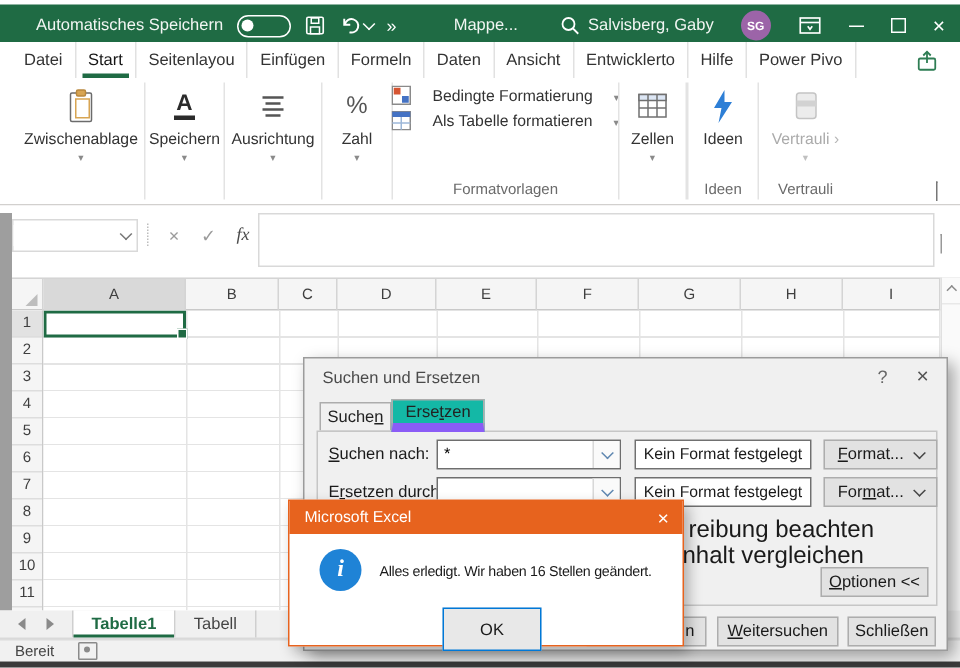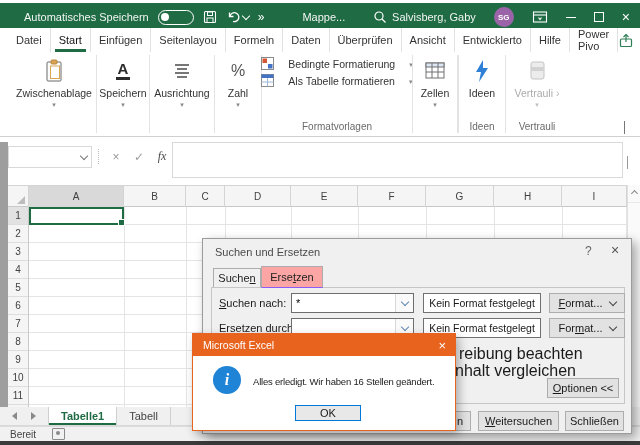--- a/index.html
+++ b/index.html
@@ -86,21 +86,21 @@
   .macroicon::after{content:"";position:absolute;left:3px;top:2px;width:4px;height:4px;border-radius:50%;background:#8A8A8A;}
   .bottomstrip{left:0;top:441px;width:640px;height:4px;background:#3B3B3B;}
   
   .dlg{left:202px;top:238px;width:430px;height:196px;background:#F0F0F0;border:1px solid #9B9B9B;
        box-shadow:4px 4px 10px rgba(0,0,0,.35);box-sizing:border-box;z-index:10;}
   .dlg-title{position:absolute;left:12px;top:7px;font-size:11px;color:#4A4A4A;}
   .dlg-help{position:absolute;left:382px;top:5px;color:#666;font-size:12px;}
   .dlg-close{position:absolute;left:408px;top:3px;color:#555;font-size:14px;}
   .dtab{position:absolute;display:flex;align-items:center;justify-content:center;font-size:11px;color:#222;
         border:1px solid #ACACAC;background:#F0F0F0;box-sizing:border-box;}
-  .dtab.active{background:#fca5a5;border-bottom:1px solid #8b5cf6;z-index:2;}
+  .dtab.active{background:#14b8a6;border-bottom:6px solid #8b5cf6;z-index:2;}
   .dpage{position:absolute;left:8px;top:48px;width:414px;height:117px;border:1px solid #C6C6C6;background:#F0F0F0;box-sizing:border-box;}
   .dlabel{position:absolute;font-size:11px;color:#1A1A1A;white-space:nowrap;}
   .combo{position:absolute;background:#fff;border:1px solid #6E6E6E;display:flex;align-items:stretch;box-sizing:border-box;}
   .combo input{border:0;outline:none;flex:1;min-width:0;font-size:11px;padding:0 4px;background:transparent;}
   .combo .arrow{width:17px;border-left:1px solid #D8D8D8;display:flex;align-items:center;justify-content:center;background:#FAFAFA;}
   .combo .cvd{border-color:#5F87B0;}
   .fmtprev{position:absolute;background:#fff;border:1px solid #707070;display:flex;align-items:center;justify-content:center;font-size:10.5px;color:#1A1A1A;box-sizing:border-box;white-space:nowrap;}
   .wbtn{position:absolute;background:#E2E2E2;border:1px solid #ADADAD;display:flex;align-items:center;justify-content:center;
         font-size:11px;color:#1A1A1A;box-sizing:border-box;white-space:nowrap;}
   .wbtn .mchev{margin-left:7px;}
@@ -110,21 +110,21 @@
   
   .msgbox{left:192px;top:333px;width:264px;height:98px;background:#fff;border:1px solid var(--msgbox-orange,#E7631E);
           box-shadow:3px 4px 9px rgba(0,0,0,.3);box-sizing:border-box;z-index:20;}
   .mb-title{position:absolute;left:0;top:0;width:100%;height:22px;background:var(--msgbox-orange,#E7631E);
             display:flex;align-items:center;color:#fff;font-size:10.5px;padding-left:10px;box-sizing:border-box;}
   .mb-close{margin-left:auto;margin-right:9px;font-size:13px;color:#fff;}
   .infoicon{position:absolute;left:20px;top:32px;width:28px;height:28px;border-radius:50%;background:var(--info-blue,#1F83D6);
             display:flex;align-items:center;justify-content:center;color:#fff;font-size:16px;font-weight:bold;
             font-family:"Liberation Serif","DejaVu Serif",serif;font-style:italic;}
   .mb-text{position:absolute;left:60px;top:42px;width:198px;font-size:9.5px;letter-spacing:-0.2px;color:#1A1A1A;white-space:nowrap;}
-  .okbtn{position:absolute;left:102px;top:71px;width:66px;height:16px;background:#E8E8E8;border:1px solid var(--focus-blue,#0078D7);
+  .okbtn{position:absolute;left:102px;top:71px;width:66px;height:29px;background:#E8E8E8;border:1px solid var(--focus-blue,#0078D7);
          display:flex;align-items:center;justify-content:center;font-size:11px;color:#1A1A1A;box-sizing:border-box;}
   svg{display:block;}
 </style>
 </head>
 <body>
 
 <div id="screen">
 
   <div class="abs titlebar">
     <div class="tb-left">
@@ -169,25 +169,24 @@
       </span>
       <span class="minbar"></span>
       <span class="maxbox"></span>
       <span class="closex">×</span>
     </div>
   </div>
 
   <div class="abs ribbontabs">
     <span class="rtab">Datei</span>
     <span class="rtab active">Start</span>
+    <span class="rtab">Seitenlayou</span>
     <span class="rtab">Einfügen</span>
-    <span class="rtab">Seitenlayou</span>
     <span class="rtab">Formeln</span>
     <span class="rtab">Daten</span>
-    <span class="rtab">Überprüfen</span>
     <span class="rtab">Ansicht</span>
     <span class="rtab">Entwicklerto</span>
     <span class="rtab">Hilfe</span>
     <span class="rtab">Power Pivo</span>
     <span class="rtabs-right">
       <span>
         <svg width="16" height="15" viewBox="0 0 16 15">
             <rect x="2.5" y="6" width="11" height="7.5" rx="1" fill="none" stroke="#2E7D54" stroke-width="1.2"></rect>
             <line x1="8" y1="9" x2="8" y2="1.5" stroke="#2E7D54" stroke-width="1.2"></line>
             <path d="M5.5 4 L8 1.5 L10.5 4" fill="none" stroke="#2E7D54" stroke-width="1.2"></path>

